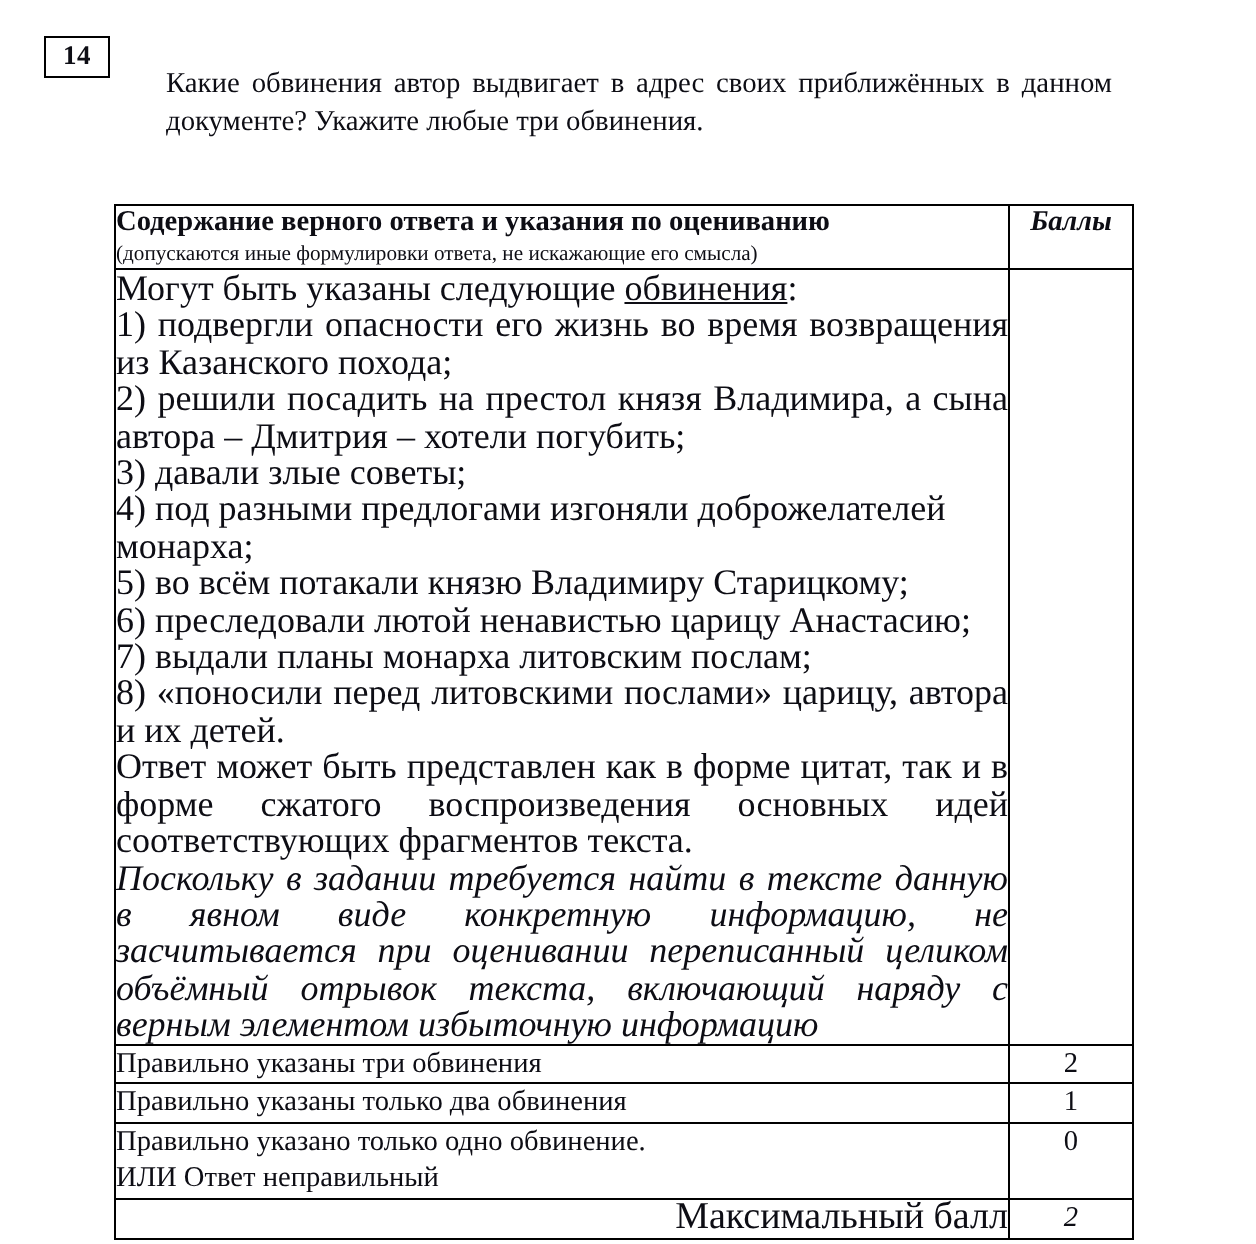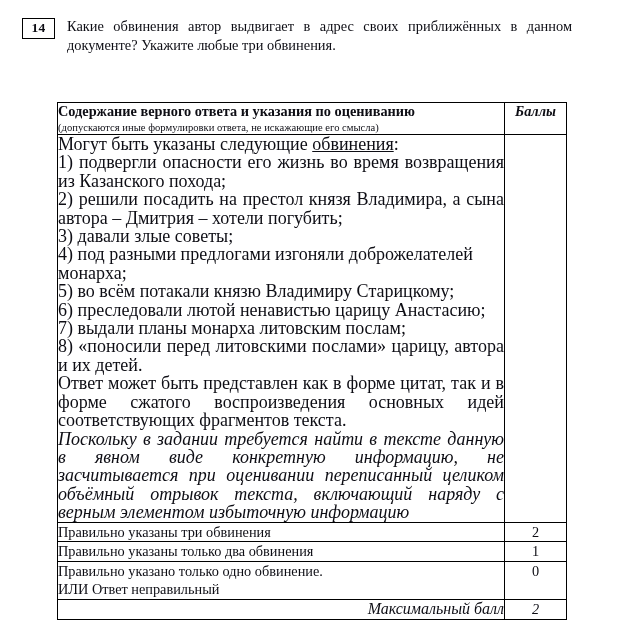--- a/index.html
+++ b/index.html
@@ -52,21 +52,21 @@
     flex: 0 0 auto;
     width: 505px;
     margin-left: 12px;
     font-size: 14.4px;
     line-height: 19.3px;
   }
 
   .qpara {
     text-align: justify;
     text-align-last: left;
-    margin: 0;
+    margin: 16px;
   }
   .qpara + .qpara { margin-top: 0; }
 
   
   .rubric-table {
     position: absolute;
     left: 57px;
     top: 102px;
     width: 509px;
     border-collapse: collapse;
@@ -143,22 +143,21 @@
 
   .crit-cell {
     padding: 1px 7px 2px 6px;
     font-size: 14.3px;
     line-height: 18.6px;
     margin-left: 30px;
   }
 
   .max-cell {
     text-align: right;
-    font-style: italic;
-    font-size: 16px;
+    font-size: 19px;
     line-height: 18.6px;
     padding: 1px 7px 2px 6px;
   }
   .max-score {
     text-align: center;
     font-style: italic;
     font-size: 14.3px;
     line-height: 18.6px;
     padding: 1px 2px 2px 2px;
   }

